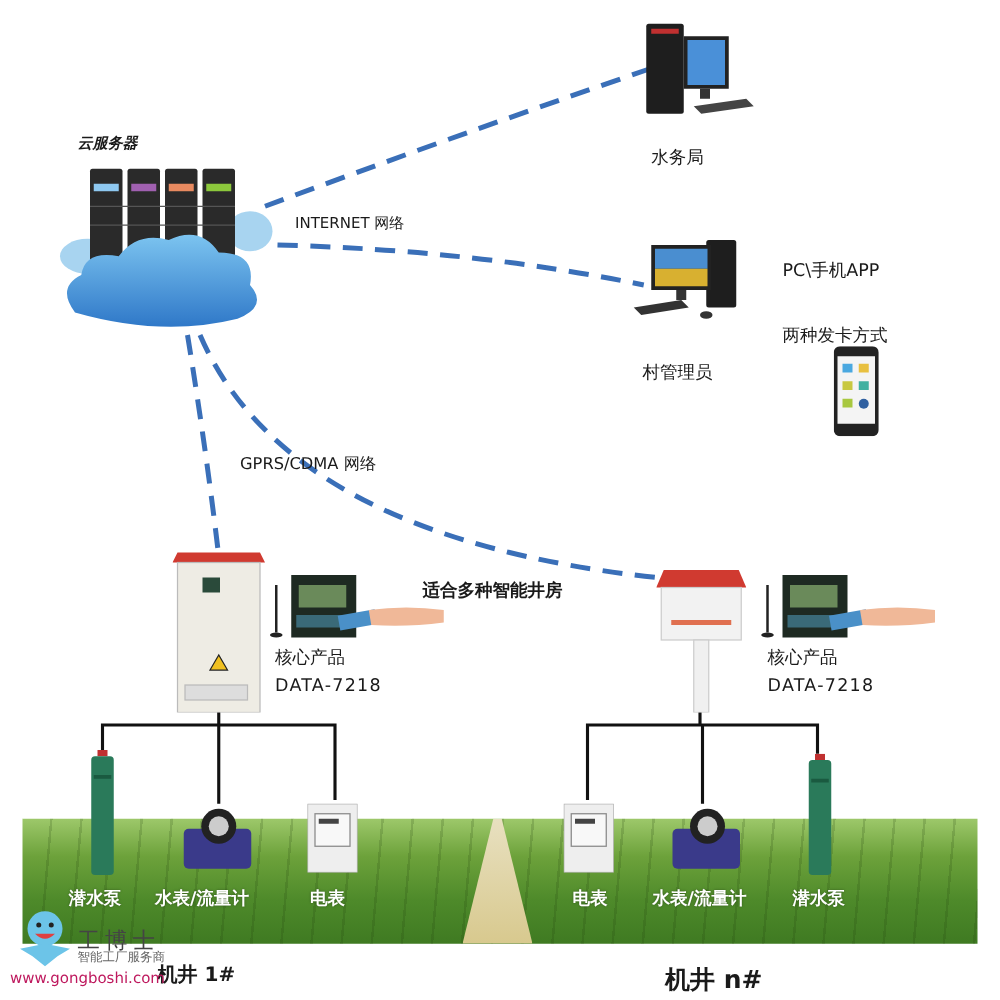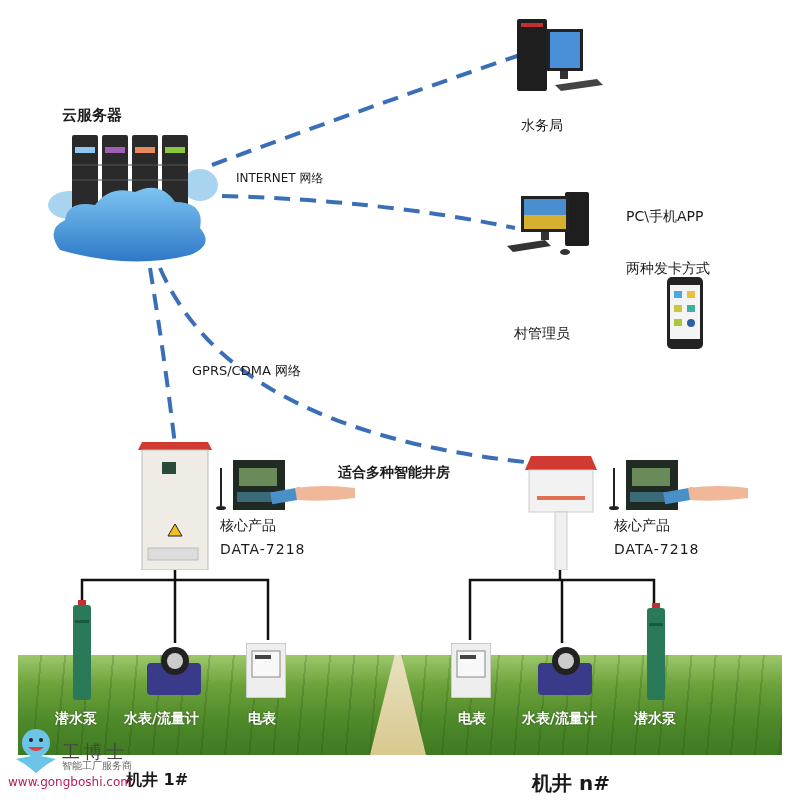--- a/index.html
+++ b/index.html
@@ -57,21 +57,21 @@
       </g>
     <defs>
         <linearGradient id="cg" x1="0" y1="0" x2="0" y2="1">
           <stop offset="0" stop-color="#7cc4f0"></stop>
           <stop offset="1" stop-color="#2f78c8"></stop>
         </linearGradient>
       </defs>
     <path d="M20 120 Q5 100 25 90 Q28 70 55 75 Q70 55 95 62 Q120 50 135 72 Q165 72 160 98 Q175 115 150 125 Q90 140 20 120 Z" fill="url(#cg)"></path>
   </svg>
 </div>
-<div class="lbl bold" style="left:62px;top:106px;font-size:15px;">云服务器</div>
+<div class="lbl bold" style="left:62px;top:106px;font-size:12px;font-style:italic;">云服务器</div>
 
 <div class="lbl" style="left:236px;top:170px;font-size:12px;">INTERNET 网络</div>
 <div class="lbl" style="left:148px;top:362px;font-size:13px;margin-left:44px;">GPRS/CDMA 网络</div>
 <div class="lbl bold" style="left:338px;top:420px;font-size:14px;margin-top:44px;">适合多种智能井房</div>
 
 <div class="abs" style="left:515px;top:15px;width:90px;height:80px;">
   <svg width="90" height="80" viewBox="0 0 90 80">
     <rect x="2" y="4" width="30" height="72" rx="2" fill="#1e1e1e"></rect>
     <rect x="6" y="8" width="22" height="4" fill="#c03030"></rect>
     <rect x="32" y="14" width="36" height="42" fill="#222"></rect>
@@ -86,21 +86,21 @@
   <svg width="95" height="70" viewBox="0 0 95 70">
     <rect x="60" y="2" width="24" height="54" rx="2" fill="#1e1e1e"></rect>
     <rect x="16" y="6" width="48" height="36" fill="#222"></rect>
     <rect x="19" y="9" width="42" height="16" fill="#4a8ed0"></rect>
     <rect x="19" y="25" width="42" height="14" fill="#d8b030"></rect>
     <rect x="36" y="42" width="8" height="8" fill="#333"></rect>
     <polygon points="2,56 40,50 46,56 8,62" fill="#333"></polygon>
     <ellipse cx="60" cy="62" rx="5" ry="3" fill="#333"></ellipse>
   </svg>
 </div>
-<div class="lbl" style="left:514px;top:289px;margin-top:36px;">村管理员</div>
+<div class="lbl" style="left:514px;top:289px;">村管理员</div>
 
 <div class="lbl" style="left:626px;top:208px;">PC\手机APP</div>
 <div class="lbl" style="left:626px;top:240px;margin-top:20px;">两种发卡方式</div>
 
 <div class="abs" style="left:667px;top:277px;width:36px;height:72px;">
   <svg width="36" height="72" viewBox="0 0 36 72">
     <rect x="0" y="0" width="36" height="72" rx="5" fill="#222"></rect>
     <rect x="3" y="8" width="30" height="54" fill="#f4f4f4"></rect>
     <rect x="7" y="14" width="8" height="7" fill="#4aa8e0"></rect>
       <rect x="20" y="14" width="8" height="7" fill="#e8c040"></rect>

